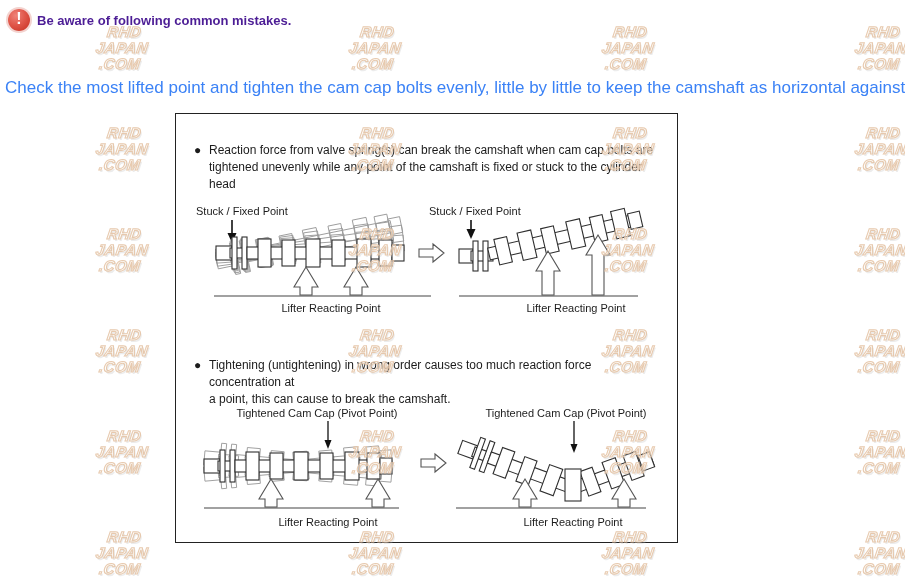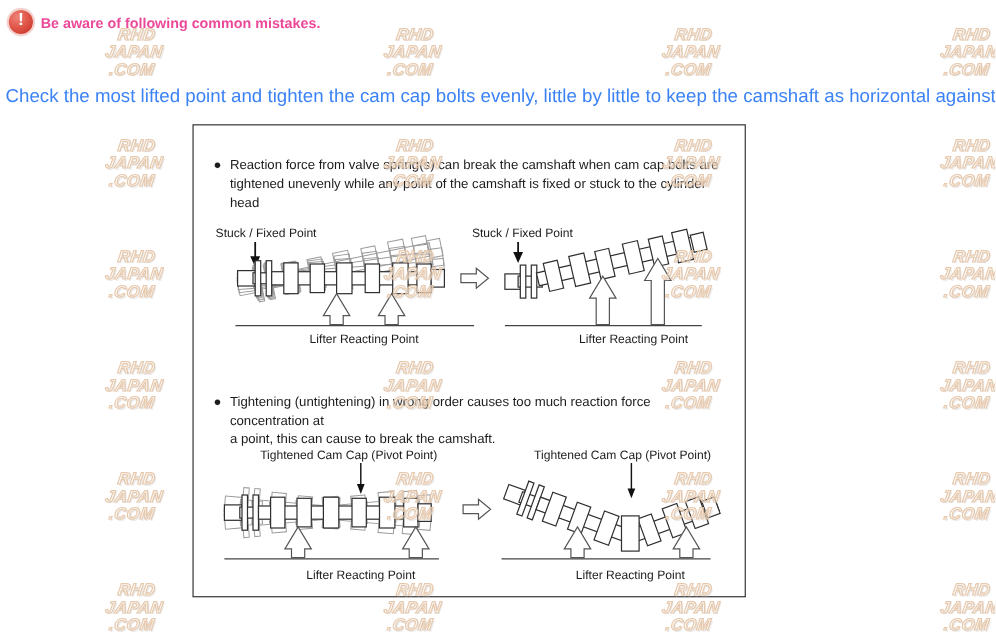--- a/index.html
+++ b/index.html
@@ -10,21 +10,21 @@
   }
   
   .hdr { position:absolute; left:8px; top:9px; display:flex; align-items:center; gap:7px; }
   .warn-ic {
     width:22px; height:22px; border-radius:50%;
     background:radial-gradient(circle at 35% 30%, #ef8378 0%, #e0574a 45%, #cf3c2e 80%, #c23426 100%);
     box-shadow:0 0 0 2px #f3d3cf;
     display:flex; align-items:center; justify-content:center;
   }
   .warn-ic span { color:#fff; font-weight:bold; font-size:16px; line-height:1; transform:translateY(-1px); }
-  .hdr h1 { font-size:13px; font-weight:bold; color:#ec4899; }
+  .hdr h1 { font-size:13px; font-weight:bold; color:#4c1d95; }
   
   .intro { position:absolute; left:5px; top:53px; font-size:17px; line-height:21px; color:#3b82f6;margin-top:24px; }
   .intro div { white-space:nowrap; }
   
   .fig-box {
     position:absolute; left:175px; top:113px; width:503px; height:430px;
     border:1.5px solid #222; background:#fff;
   }
   .note { position:absolute; left:18px; font-size:12px; line-height:17px; color:#1c1c1c; padding-left:15px; width:470px; }
   .note .blt { position:absolute; left:0; top:0px; font-size:12px; }

